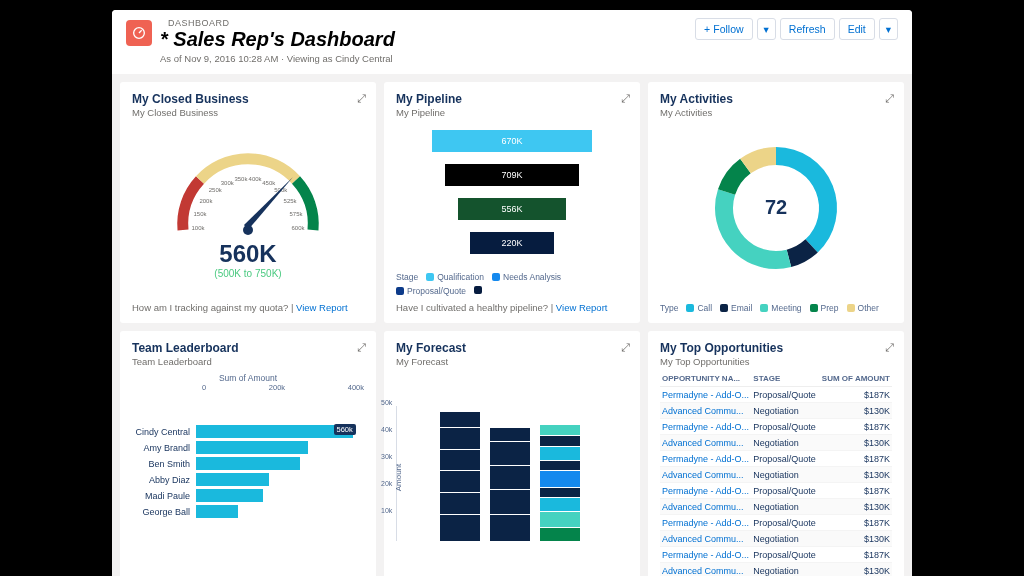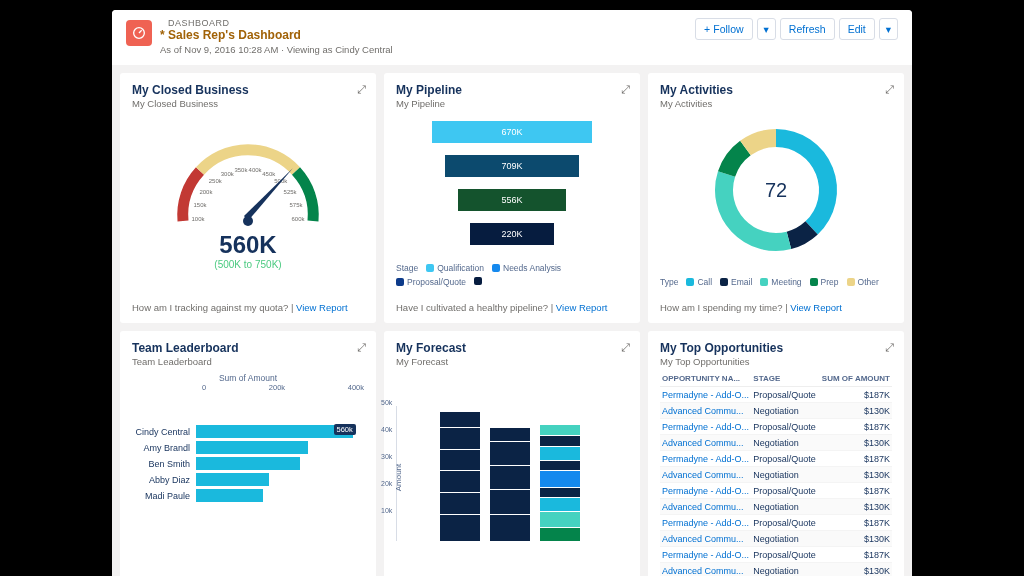--- a/index.html
+++ b/index.html
@@ -2,47 +2,47 @@
 <html><head>
 <meta charset="utf-8">
 <style>
 * { box-sizing: border-box; margin: 0; padding: 0; }
 body { background: #000; font-family: -apple-system, 'Segoe UI', Arial, sans-serif; font-size: 11px; display: flex; justify-content: center; align-items: flex-start; padding-top: 10px; }
 .app { width: 800px; background: #f3f2f2; border-radius: 4px; overflow: hidden; }
 .header { background: #fff; padding: 8px 14px 10px; display: flex; justify-content: space-between; align-items: flex-start; }
 .hleft { display: flex; gap: 8px; }
 .hicon { width: 26px; height: 26px; background: #ef6253; border-radius: 4px; display: flex; align-items: center; justify-content: center; color: #fff; margin-top: 2px; }
 .eyebrow { font-size: 9px; color: #706e6b; letter-spacing: .5px; margin-left: 8px; }
-.title { font-size: 12px; font-weight: 600; color: #a16207; }
+.title { font-size: 20px; font-weight: 600; color: #000000; font-style: italic; }
 .sub { font-size: 9.5px; color: #706e6b; margin-top: 2px; }
 .hactions { display: flex; gap: 4px; }
 .btn { background: #fff; border: 1px solid #d8dde6; border-radius: 3px; padding: 4px 8px; font-size: 10.5px; color: #0070d2; cursor: pointer; display: flex; align-items: center; gap: 3px; }
 .btn.icon-only { padding: 4px 6px; }
 .grid { display: grid; grid-template-columns: repeat(3, 1fr); gap: 8px; padding: 8px; }
 .card { background: #fff; border-radius: 3px; padding: 10px 12px; position: relative; min-height: 210px; display: flex; flex-direction: column; }
 .ctitle { font-size: 12px; font-weight: 600; color: #16325c; }
 .csub { font-size: 9.5px; color: #706e6b; margin-top: 1px; }
 .expand { position: absolute; top: 10px; right: 10px; color: #706e6b; cursor: pointer; font-size: 11px; }
 .cbody { flex: 1; display: flex; flex-direction: column; align-items: center; justify-content: center; }
-.cfoot { font-size: 9.5px; color: #706e6b; margin-top: 15px; }
+.cfoot { font-size: 9.5px; color: #706e6b; margin-top: 6px; }
 .cfoot a, .link { color: #0070d2; text-decoration: none; cursor: pointer; }
 
 .gauge { position: relative; width: 180px; height: 105px; }
 .gval { text-align: center; font-size: 24px; font-weight: 600; color: #16325c; }
 .grange { text-align: center; font-size: 10px; color: #4bca81; }
 .gticks text { font-size: 6px; fill: #706e6b; }
 
 .funnel { width: 160px; }
 .frow { color: #fff; text-align: center; font-size: 9px; padding: 6px 0; margin: 12px auto; }
 .legend { display: flex; flex-wrap: wrap; gap: 4px 8px; font-size: 8.5px; color: #54698d; margin-top: 6px; }
 .lg { display: flex; align-items: center; gap: 3px; }
 .sw { width: 8px; height: 8px; border-radius: 2px; }
 
 .donut-wrap { position: relative; width: 130px; height: 130px; }
-.donut-center { position: absolute; inset: 0; display: flex; align-items: center; justify-content: center; font-size: 20px; font-weight: 400; color: #16325c; }
+.donut-center { position: absolute; inset: 0; display: flex; align-items: center; justify-content: center; font-size: 20px; font-weight: 700; color: #16325c; }
 
 .bars { width: 100%; font-size: 9px; margin-top: 28px; }
 .axis-title { text-align: center; font-size: 8.5px; color: #54698d; }
 .barrow { display: flex; align-items: center; margin: 3px 0; }
 .barlabel { width: 64px; text-align: right; padding-right: 6px; color: #16325c; font-size: 9px; }
 .bartrack { flex: 1; position: relative; height: 13px; }
 .barfill { background: #1ab9dd; height: 100%; position: relative; }
 .barval { position: absolute; right: -3px; top: -1px; background: #16325c; color: #fff; font-size: 7.5px; padding: 1px 3px; border-radius: 2px; }
 .xticks { display: flex; justify-content: space-between; font-size: 7.5px; color: #54698d; margin-left: 70px; margin-bottom: 2px; }
 
@@ -126,21 +126,21 @@
       <div class="cfoot"><span>How am I tracking against my quota?</span> | <a class="link">View Report</a></div>
     </div>
 
     <div class="card">
       <span class="expand">⤢</span>
       <div class="ctitle">My Pipeline</div>
       <div class="csub">My Pipeline</div>
       <div class="cbody">
         <div class="funnel" id="funnel">
             <div class="frow" style="background: rgb(62, 199, 242); width: 100%;">670K</div>
-            <div class="frow" style="background: #0c4a6e; width: 84%;">709K</div>
+            <div class="frow" style="background: #000000; width: 84%;">709K</div>
             <div class="frow" style="background: #14532d; width: 68%;">556K</div>
             <div class="frow" style="background: rgb(6, 28, 63); width: 52%;">220K</div>
           </div>
       </div>
       <div class="legend" id="funnel-legend">
           <span>Stage</span>
           <span class="lg"><span class="sw" style="background:#3ec7f2"></span>Qualification</span>
           <span class="lg"><span class="sw" style="background:#1589ee"></span>Needs Analysis</span>
           <span class="lg"><span class="sw" style="background:#0d3b8a"></span>Proposal/Quote</span>
           <span class="sw" style="background:#061c3f"></span>
@@ -165,21 +165,20 @@
         </div>
       </div>
       <div class="legend" id="donut-legend">
           <span>Type</span>
           <span class="lg"><span class="sw" style="background:#1ab9dd"></span>Call</span>
           <span class="lg"><span class="sw" style="background:#0b2345"></span>Email</span>
           <span class="lg"><span class="sw" style="background:#45d2c0"></span>Meeting</span>
           <span class="lg"><span class="sw" style="background:#04844b"></span>Prep</span>
           <span class="lg"><span class="sw" style="background:#ecd488"></span>Other</span>
         </div>
-      <div class="cfoot"><span>How am I spending my time?</span> | <a class="link">View Report</a></div>
     </div>
 
     <div class="card">
       <span class="expand">⤢</span>
       <div class="ctitle">Team Leaderboard</div>
       <div class="csub">Team Leaderboard</div>
       <div class="cbody" style="align-items:stretch;justify-content:flex-start;padding-top:6px">
         <div class="axis-title">Sum of Amount</div>
         <div class="xticks" id="lb-ticks">
             <span>0</span>
@@ -210,20 +209,26 @@
             <div class="barrow">
               <div class="barlabel">Abby Diaz</div>
               <div class="bartrack">
                 <div class="barfill" style="width:43.333333333333336%"></div>
               </div>
             </div>
             <div class="barrow">
               <div class="barlabel">Madi Paule</div>
               <div class="bartrack">
                 <div class="barfill" style="width:40%"></div>
+              </div>
+            </div>
+            <div class="barrow">
+              <div class="barlabel">George Ball</div>
+              <div class="bartrack">
+                <div class="barfill" style="width:25%"></div>
               </div>
             </div>
           </div>
       </div>
     </div>
 
     <div class="card">
       <span class="expand">⤢</span>
       <div class="ctitle">My Forecast</div>
       <div class="csub">My Forecast</div>

